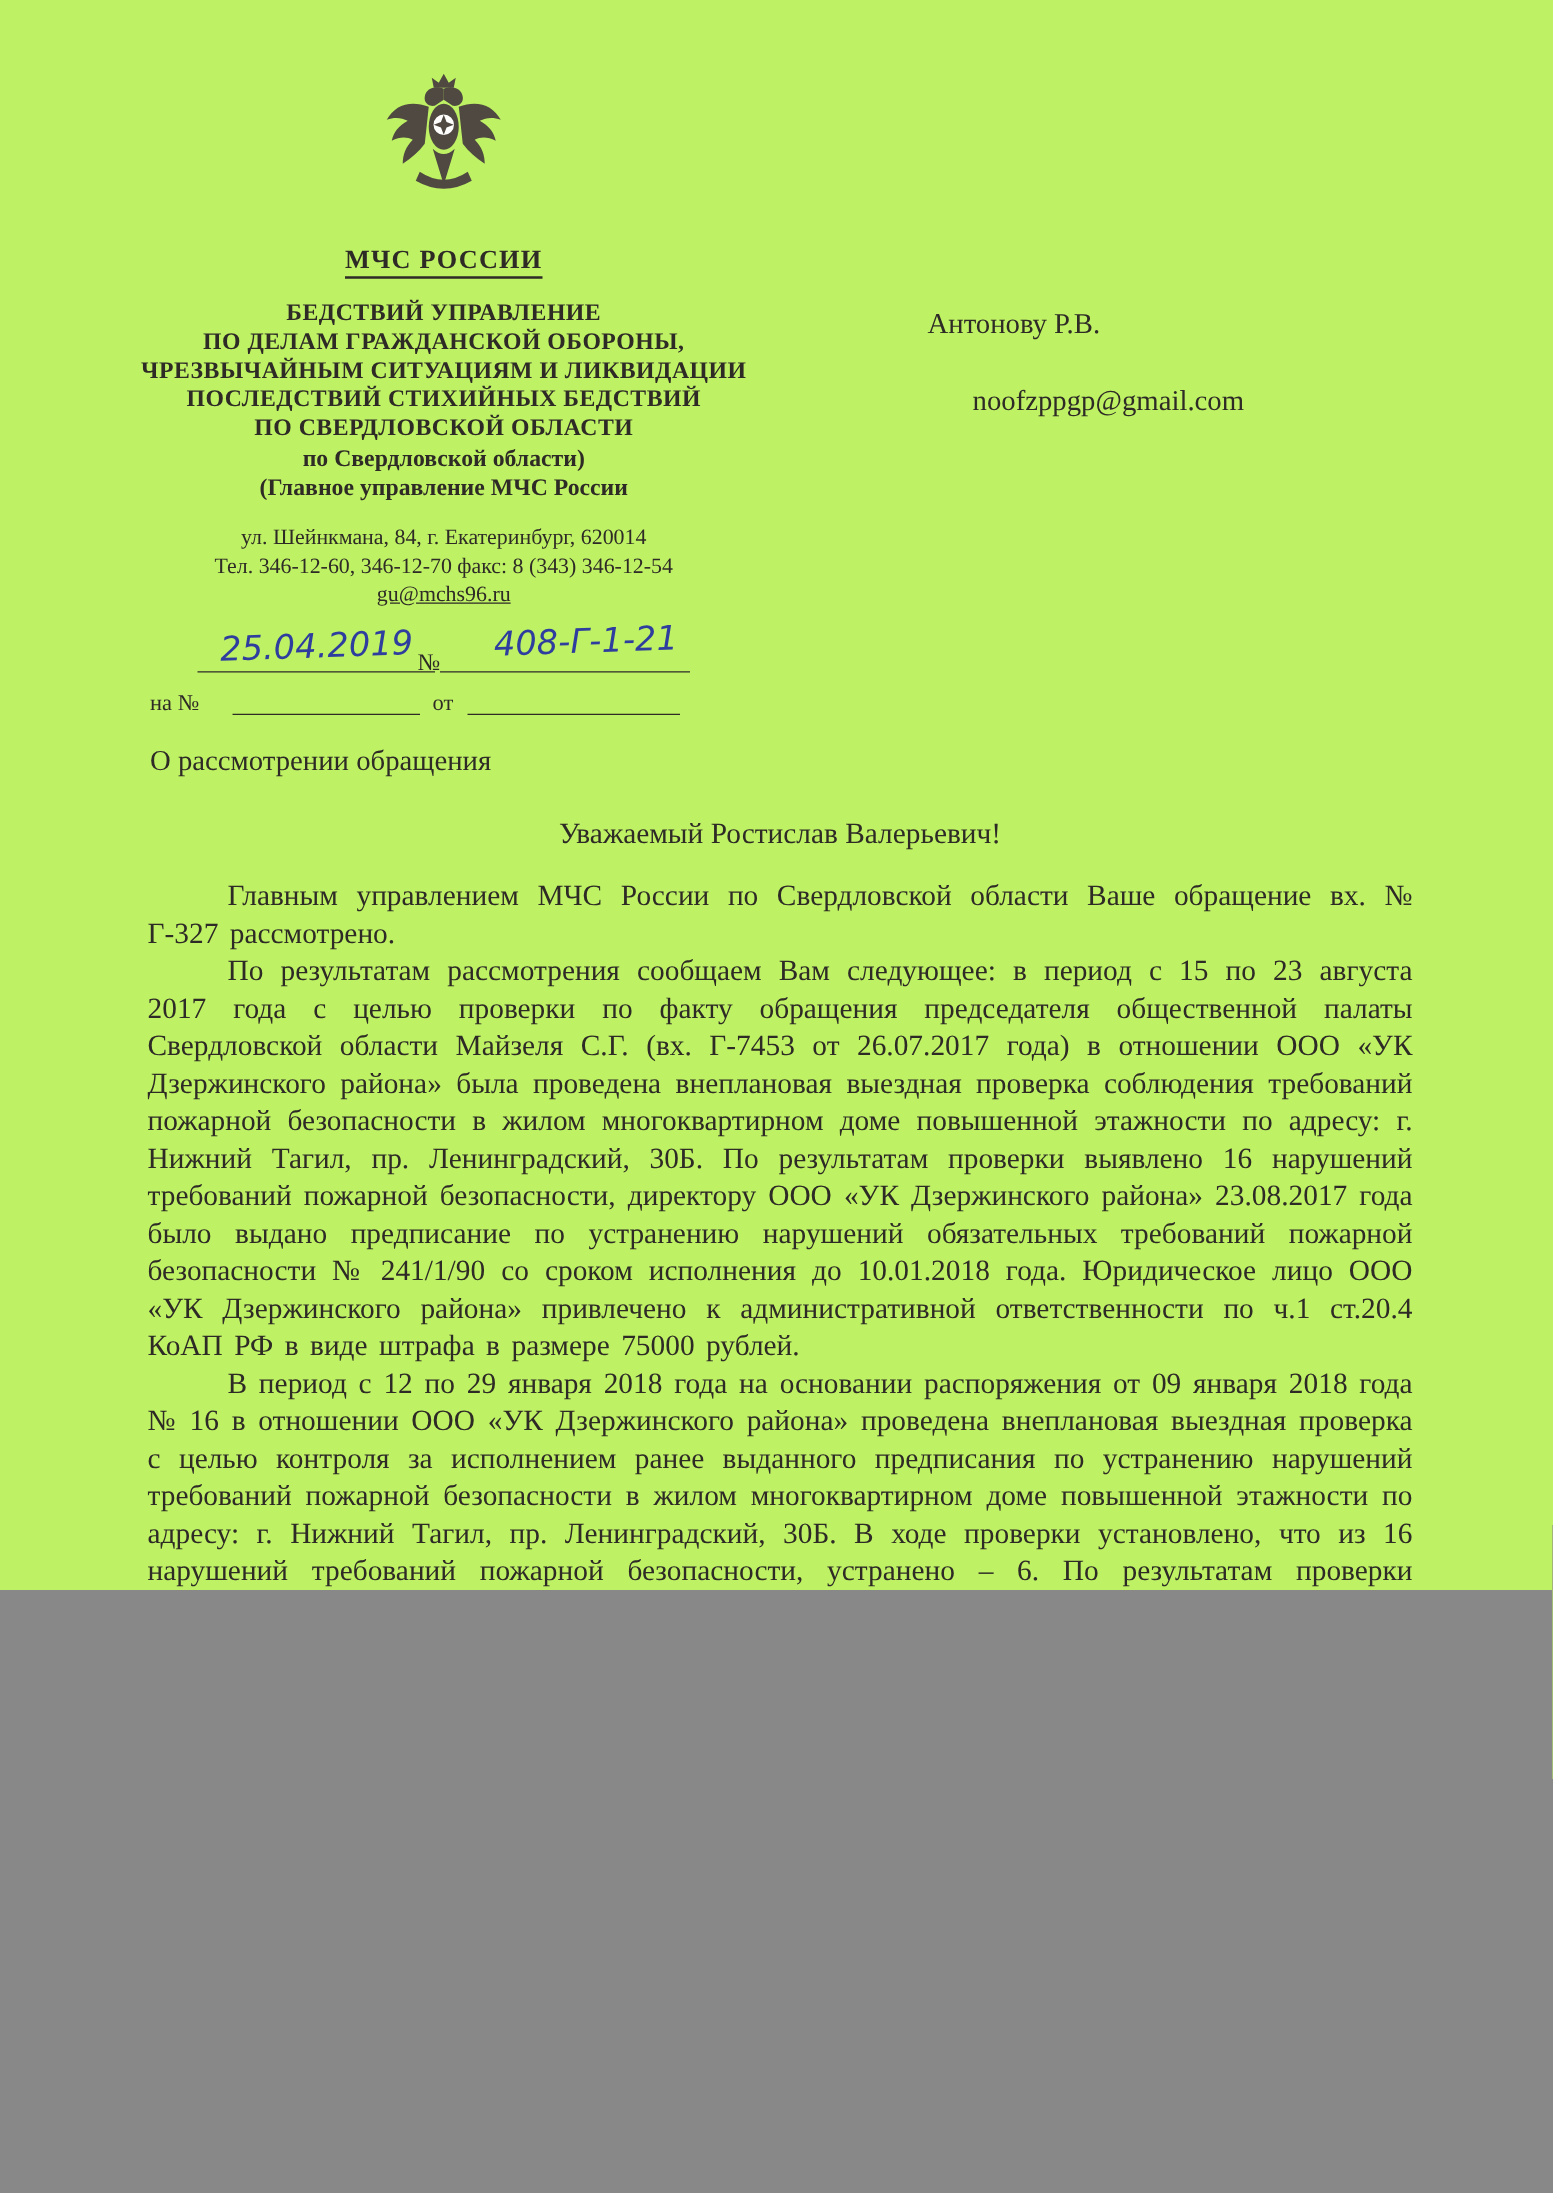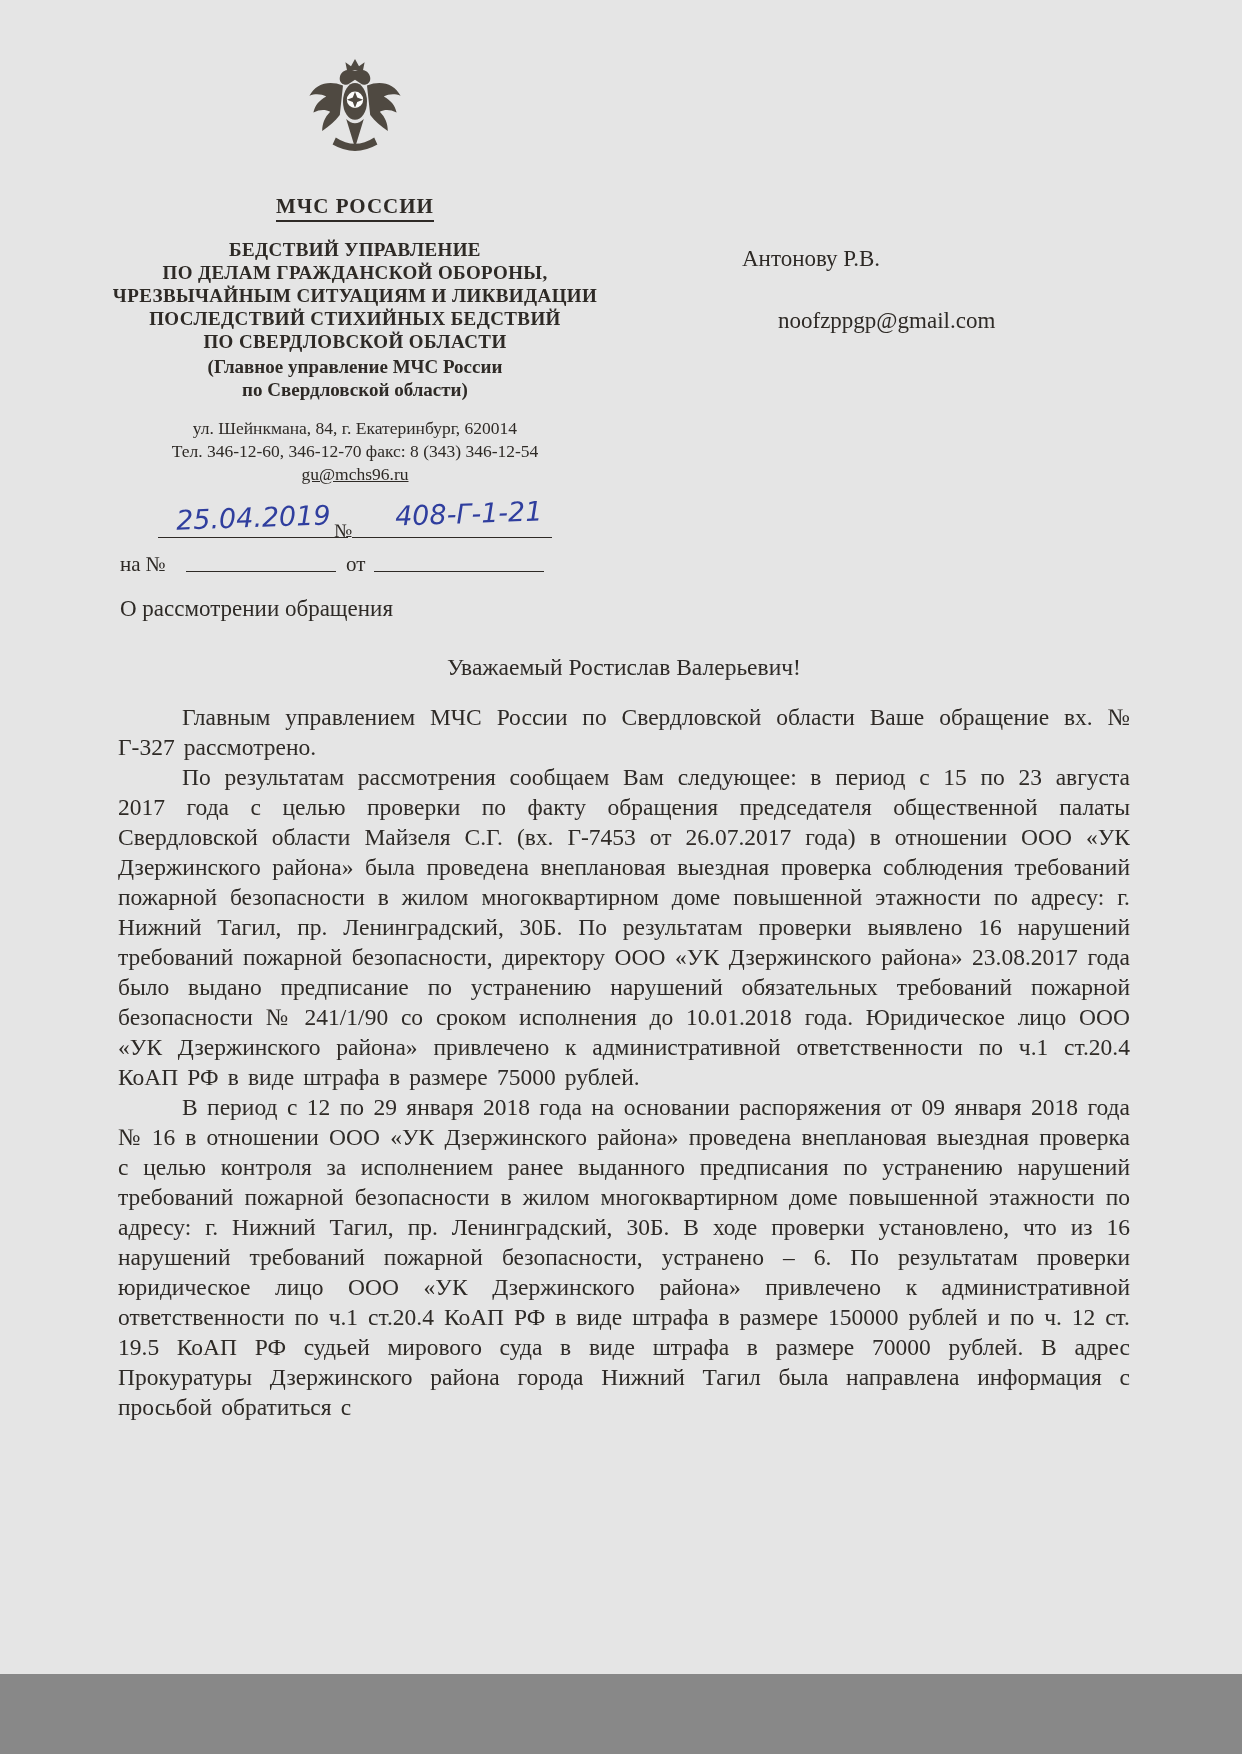--- a/index.html
+++ b/index.html
@@ -3,23 +3,23 @@
 <meta charset="utf-8">
 <style>
   html, body {
     margin: 0;
     padding: 0;
     background: #888;
   }
   .page {
     position: relative;
     width: 1242px;
-    height: 1674px;
+    height: 1272px;
     margin: 0 auto;
-    background: #e5e5e5;
+    background: #bef264;
     color: #2e2a26;
     font-family: "Liberation Serif", serif;
     overflow: hidden;
   }
 
   
   .letterhead {
     position: absolute;
     left: 112px;
     top: 58px;
@@ -110,21 +110,21 @@
     top: -14px;
     font-size: 27px;
     transform: rotate(-2deg);
   }
   .refline {
     position: absolute;
     left: 120px;
     top: 548px;
     width: 470px;
     height: 34px;
-    font-size: 21px;
+    font-size: 18px;
   }
   .refline .ref-na { position: absolute; left: 0; top: 4px; }
   .refline .seg1 {
     position: absolute;
     left: 66px;
     top: 22px;
     width: 150px;
     border-bottom: 1.5px solid #2e2a26;
     height: 1px;
   }
@@ -212,22 +212,22 @@
 
     <div class="org-lines">
       <div>БЕДСТВИЙ УПРАВЛЕНИЕ</div>
       <div>ПО ДЕЛАМ ГРАЖДАНСКОЙ ОБОРОНЫ,</div>
       <div>ЧРЕЗВЫЧАЙНЫМ СИТУАЦИЯМ И ЛИКВИДАЦИИ</div>
       <div>ПОСЛЕДСТВИЙ СТИХИЙНЫХ БЕДСТВИЙ</div>
       <div>ПО СВЕРДЛОВСКОЙ ОБЛАСТИ</div>
     </div>
 
     <div class="org-short">
+      <div>по Свердловской области)</div>
       <div>(Главное управление МЧС России</div>
-      <div>по Свердловской области)</div>
     </div>
 
     <div class="contact-block">
       <div>ул. Шейнкмана, 84, г. Екатеринбург, 620014</div>
       <div>Тел. 346-12-60, 346-12-70 факс: 8 (343) 346-12-54</div>
       <div>
         <span class="contact-email">gu@mchs96.ru</span>
       </div>
     </div>
   </div>

